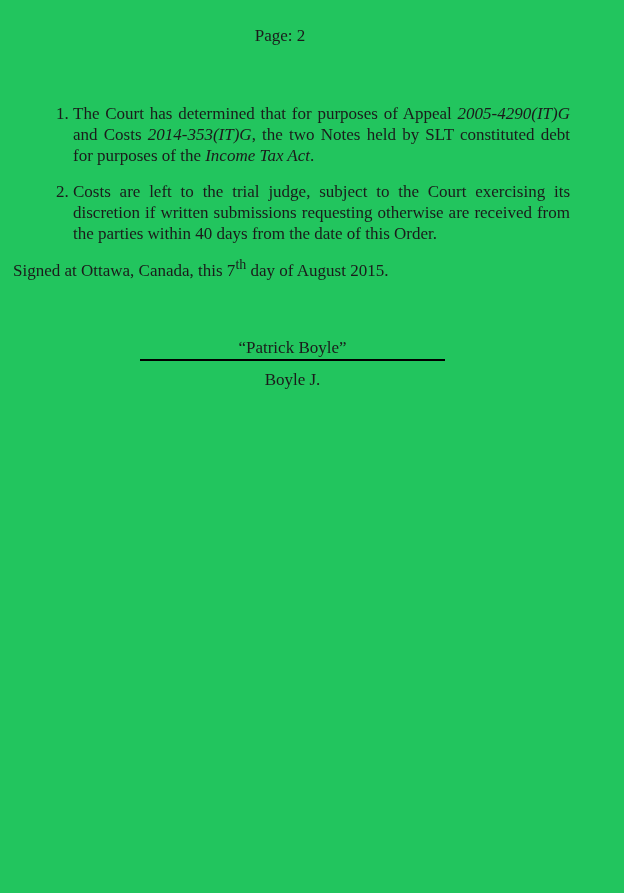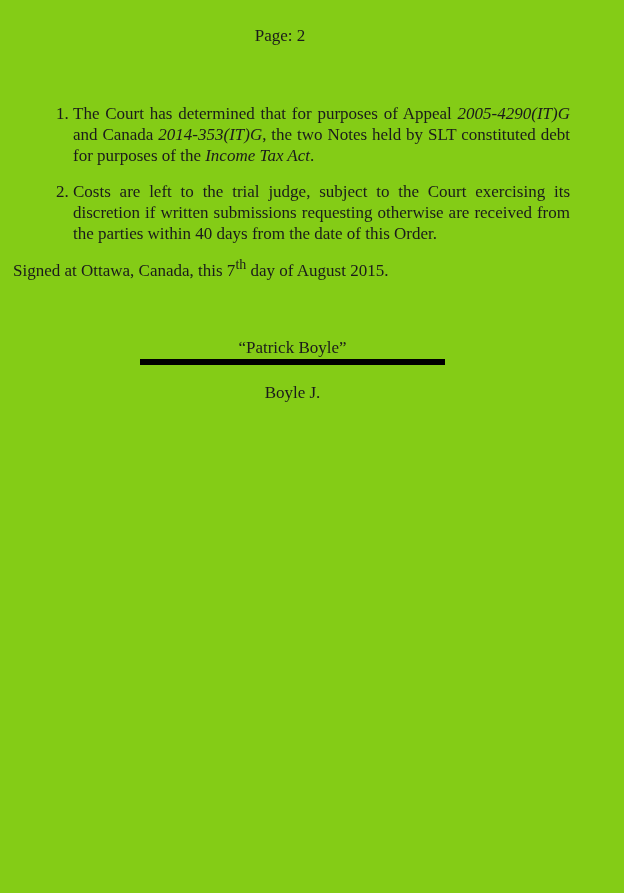--- a/index.html
+++ b/index.html
@@ -4,21 +4,21 @@
 <style>
   html, body {
     margin: 0;
     padding: 0;
     background: #e8e8e8;
   }
   .page {
     position: relative;
     width: 624px;
     height: 893px;
-    background: #84cc16;
+    background: #22c55e;
     color: #1b1b1b;
     font-family: "Liberation Serif", "DejaVu Serif", serif;
     font-size: 17px;
     line-height: 21px;
     overflow: hidden;
   }
   .page-header {
     position: absolute;
     top: 25px;
     left: 0;
@@ -60,38 +60,38 @@
     vertical-align: super;
   }
   .signature-block {
     position: absolute;
     top: 337px;
     left: 140px;
     width: 305px;
     text-align: center;
   }
   .signature-name {
-    border-bottom: 6px solid #000000;
+    border-bottom: 2px solid #000000;
     padding-bottom: 1px;
   }
   .signature-title {
-    padding-top: 17px;
+    padding-top: 8px;
   }
 </style>
 </head>
 <body>
 
 <div class="page">
 
   <div class="page-header">Page: 2</div>
 
 
   <div class="list-item item-1">
     <span class="item-num">1.</span>
-    <span class="item-body"><span>The Court has determined that for purposes of Appeal </span><span class="ital">2005-4290(IT)G</span><span> and Canada </span><span class="ital">2014-353(IT)G</span><span>, the two Notes held by SLT constituted debt for purposes of the </span><span class="ital">Income Tax Act</span><span>.</span></span>
+    <span class="item-body"><span>The Court has determined that for purposes of Appeal </span><span class="ital">2005-4290(IT)G</span><span> and Costs </span><span class="ital">2014-353(IT)G</span><span>, the two Notes held by SLT constituted debt for purposes of the </span><span class="ital">Income Tax Act</span><span>.</span></span>
   </div>
 
   <div class="list-item item-2">
     <span class="item-num">2.</span>
     <span class="item-body"><span>Costs are left to the trial judge, subject to the Court exercising its discretion if written submissions requesting otherwise are received from the parties within 40 days from the date of this Order.</span></span>
   </div>
 
   <div class="signed-line"><span>Signed at Ottawa, Canada, this 7</span><sup>th</sup><span> day of August 2015.</span></div>
 
   <div class="signature-block">

